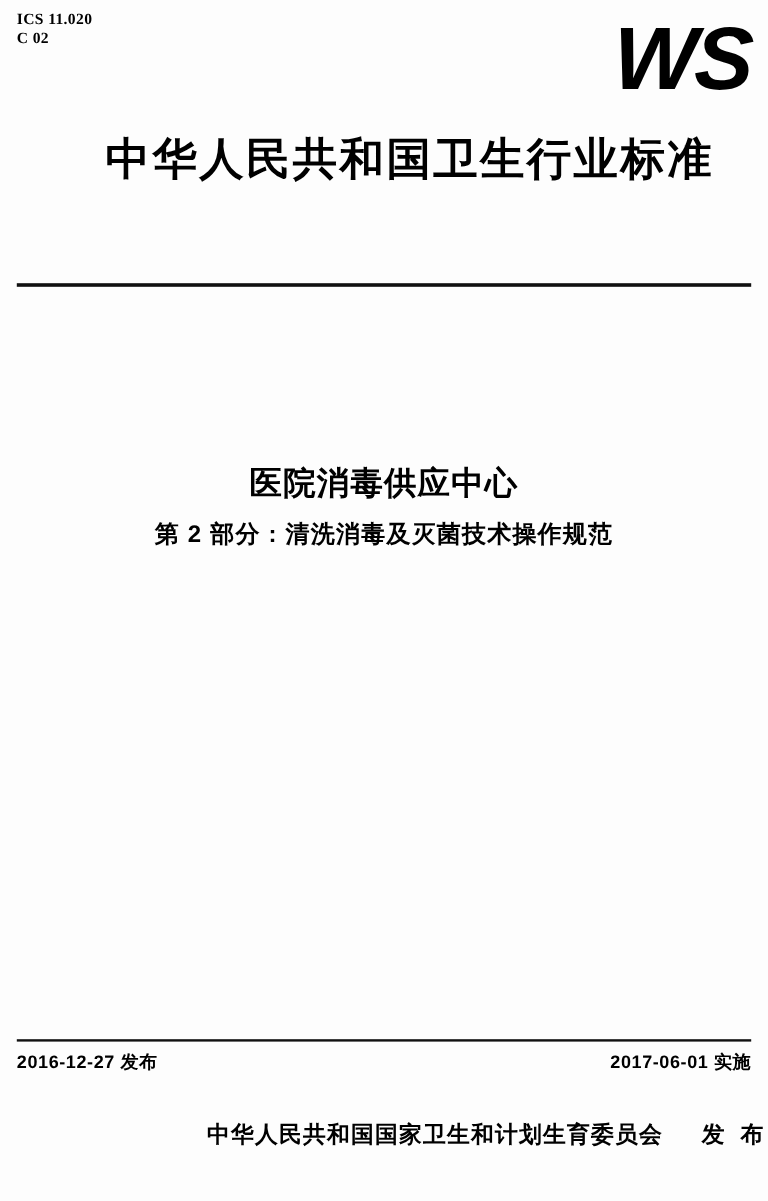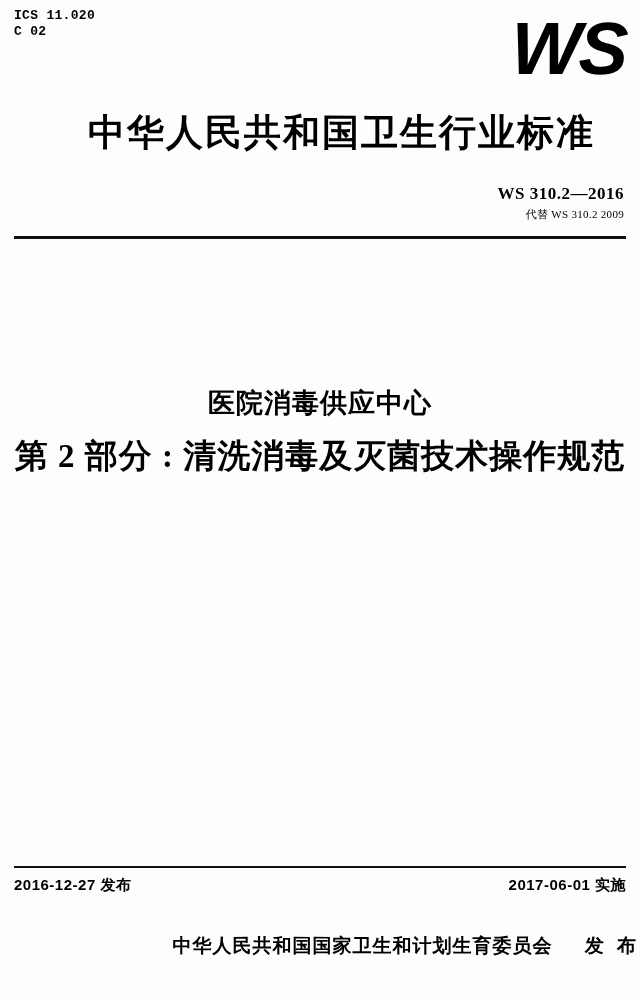--- a/index.html
+++ b/index.html
@@ -18,21 +18,21 @@
     background: #fdfdfd;
     overflow: hidden;
     box-sizing: border-box;
   }
 
   
   .ics-block {
     position: absolute;
     left: 14px;
     top: 8px;
-    font-family: Liberation Mono, monospace;
+    font-family: Liberation Serif, serif;
     font-weight: bold;
     font-size: 13px;
     line-height: 1.25;
     letter-spacing: 0.3px;
   }
   .ics-block div { white-space: nowrap; }
 
   
   .ws-logo {
     position: absolute;
@@ -91,28 +91,28 @@
   .rule-top { top: 236px; height: 3px; }
   .rule-bottom { top: 866px; height: 2px; }
 
   
   .title-cn {
     position: absolute;
     left: 0;
     right: 0;
     top: 383px;
     text-align: center;
-    font-family: Liberation Serif, serif;
+    font-family: Liberation Sans, sans-serif;
     font-weight: bold;
     font-size: 27px;
     letter-spacing: 1px;
     line-height: 1.55;
   }
   .title-cn .line2 {
-    font-size: 33px;
+    font-size: 20px;
     display: block;
     margin-top: 6px;
   }
   .title-en {
     position: absolute;
     left: 0;
     right: 0;
     top: 498px;
     text-align: center;
     font-family: "Liberation Serif", serif;
@@ -162,24 +162,20 @@
 
   <div class="ics-block">
     <div>ICS 11.020</div>
     <div>C 02</div>
   </div>
 
   <div class="ws-logo">WS</div>
 
   <div class="cn-standard-title">中华人民共和国卫生行业标准</div>
 
-  <div class="std-number-block">
-    <div class="std-number">WS 310.2—2016</div>
-    <div class="std-replaces">代替 WS 310.2   2009</div>
-  </div>
 
   <div class="rule rule-top"></div>
 
   <div class="title-cn">
     <span>医院消毒供应中心</span>
     <span class="line2">第 2 部分 : 清洗消毒及灭菌技术操作规范</span>
   </div>
 
 
   <div class="rule rule-bottom"></div>

